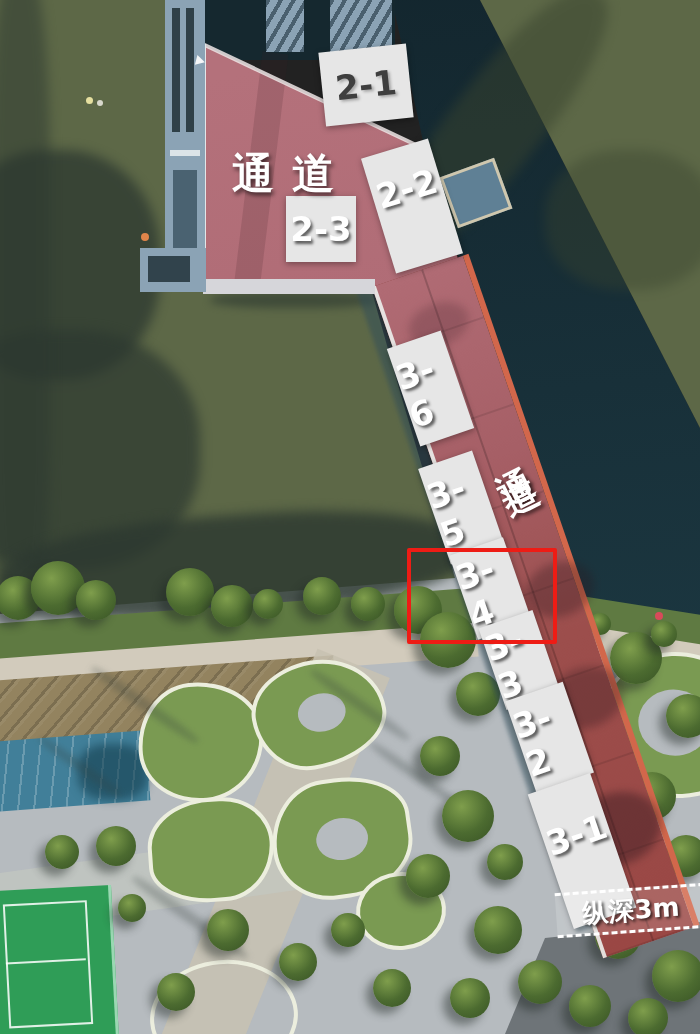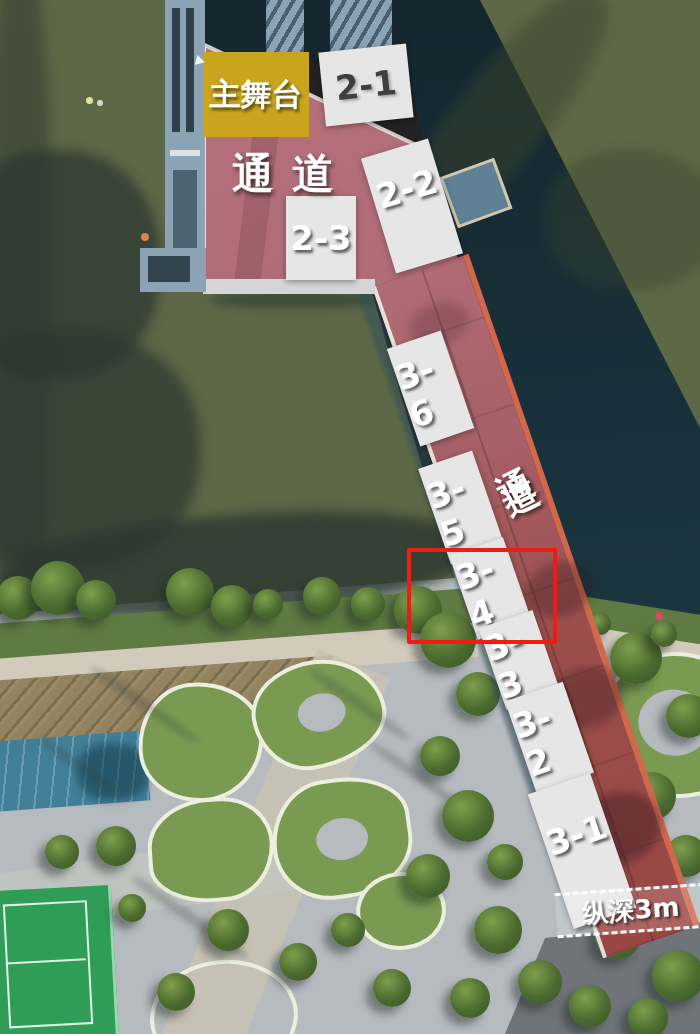--- a/index.html
+++ b/index.html
@@ -220,38 +220,35 @@
   </div>
   <div class="abs pier-foot">
     <div class="pier-foot-in"></div>
   </div>
   <div class="abs tower" style="left:266px;top:0;width:38px;height:52px;"></div>
   <div class="abs tower" style="left:330px;top:0;width:62px;height:58px;"></div>
   <div class="abs dock"></div>
 
   <div class="abs mark"></div>
 
-  <div class="abs stage">
-    <span>主舞台</span>
-  </div>
 
   <div class="abs corridor corridor-top">
     <span>通道</span>
   </div>
   <div class="abs corridor corridor-side">
     <span>通道</span>
   </div>
 
   <div class="abs booth booth-dark" style="left:322px;top:48px;width:88px;height:74px;transform:rotate(-6deg);">
       <span>2-1</span>
     </div>
   <div class="abs booth" style="left:377px;top:146px;width:70px;height:120px;transform:rotate(-17deg);align-items:flex-start;padding-top:22px;box-sizing:border-box;">
       <span>2-2</span>
     </div>
-  <div class="abs booth" style="left:286px;top:196px;width:70px;height:84px;">
+  <div class="abs booth" style="left:286px;top:196px;width:70px;height:66px;">
       <span>2-3</span>
     </div>
   <div class="abs booth" style="left:402px;top:337px;width:57px;height:103px;transform:rotate(-19deg);">
       <span>3-6</span>
     </div>
   <div class="abs booth" style="left:433px;top:457px;width:57px;height:101px;transform:rotate(-19deg);">
       <span>3-5</span>
     </div>
   <div class="abs booth" style="left:462px;top:544px;width:57px;height:89px;transform:rotate(-19deg);">
       <span>3-4</span>

